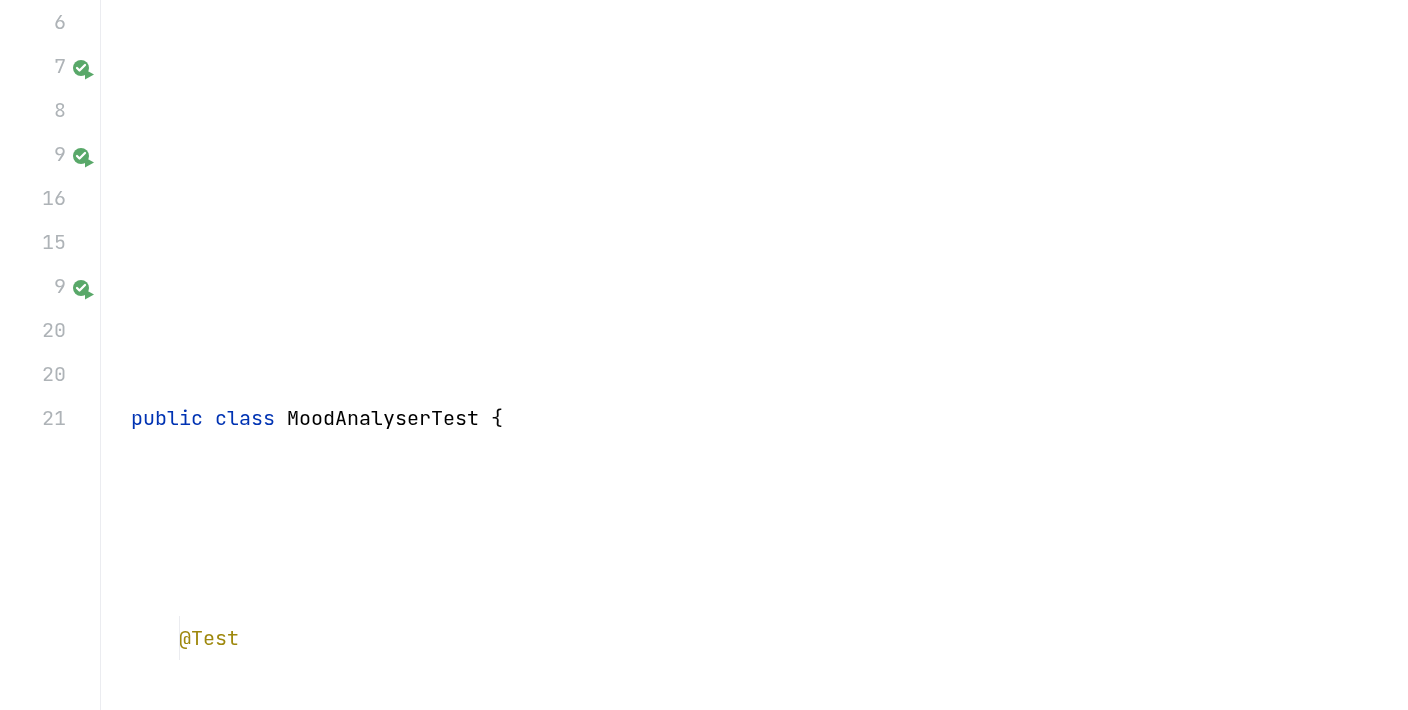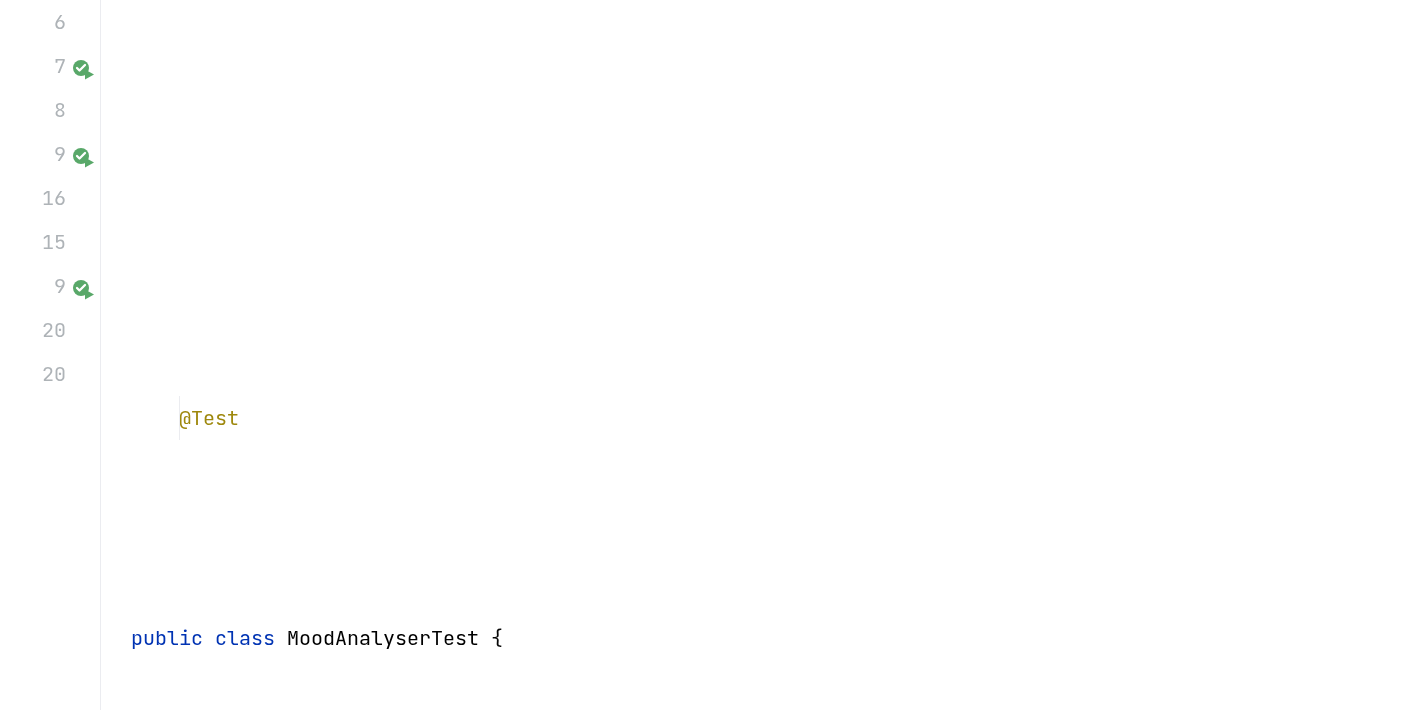--- a/index.html
+++ b/index.html
@@ -125,44 +125,48 @@
 </svg></span>
     </div>
     <div class="gutter-row">
       <span class="line-number">20</span>
       <span class="icon-spacer"></span>
     </div>
     <div class="gutter-row">
       <span class="line-number">20</span>
       <span class="icon-spacer"></span>
     </div>
+    <div class="gutter-row">
+      <span class="line-number">21</span>
+      <span class="icon-spacer"></span>
+    </div>
   </div>
 
 <div class="divider"></div>
 
 <div class="code-area">
 
   
   <div class="code-line"></div>
-
-  
-  <div class="code-line" style="padding-left:48px;">
-    <span class="thin-guide" style="left:48px;"></span>
-    <span class="annot">@Test</span>
-  </div>
 
   
   <div class="code-line">
     <span class="kw">public</span><span class="plain">&nbsp;</span>
     <span class="kw">class</span><span class="plain">&nbsp;</span>
     <span class="type">MoodAnalyserTest</span><span class="plain">&nbsp;</span>
     <span class="paren">{</span>
   </div>
 
   
+  <div class="code-line" style="padding-left:48px;">
+    <span class="thin-guide" style="left:48px;"></span>
+    <span class="annot">@Test</span>
+  </div>
+
+  
   
 
   
   
 
   
   
 
   
   

